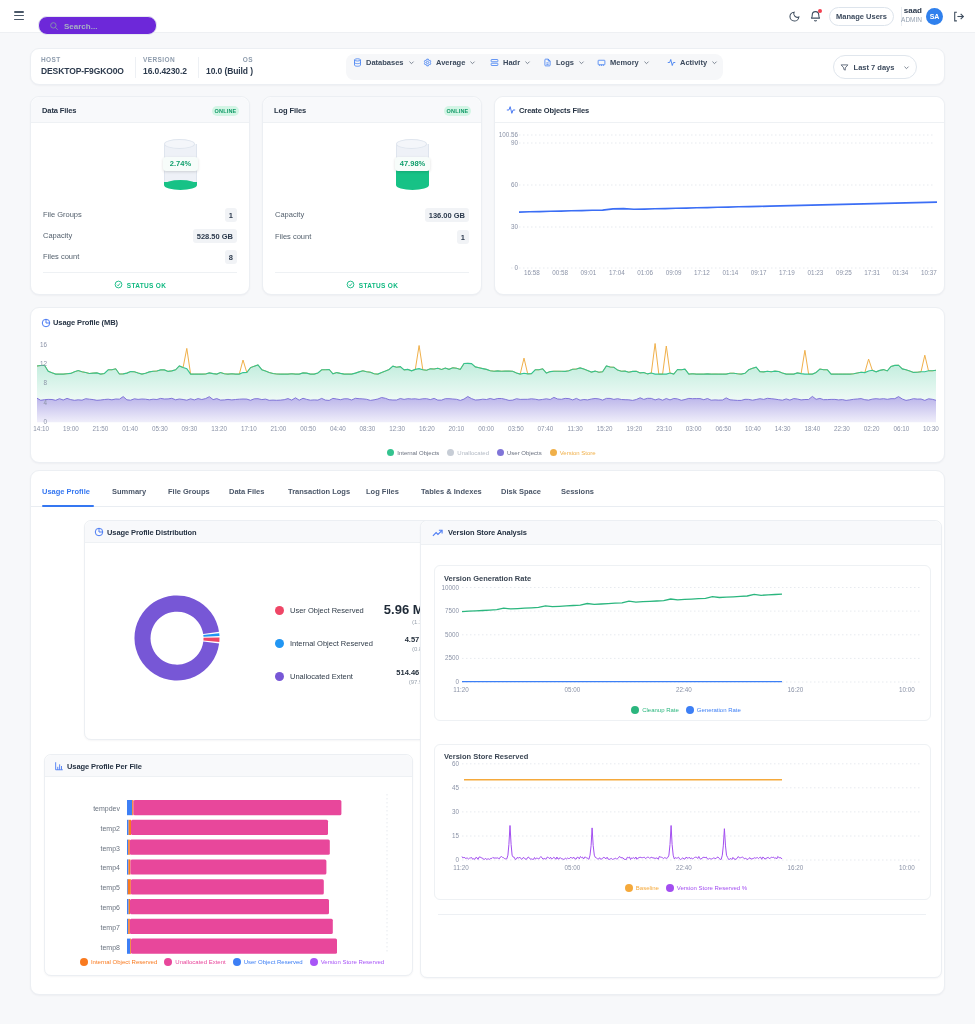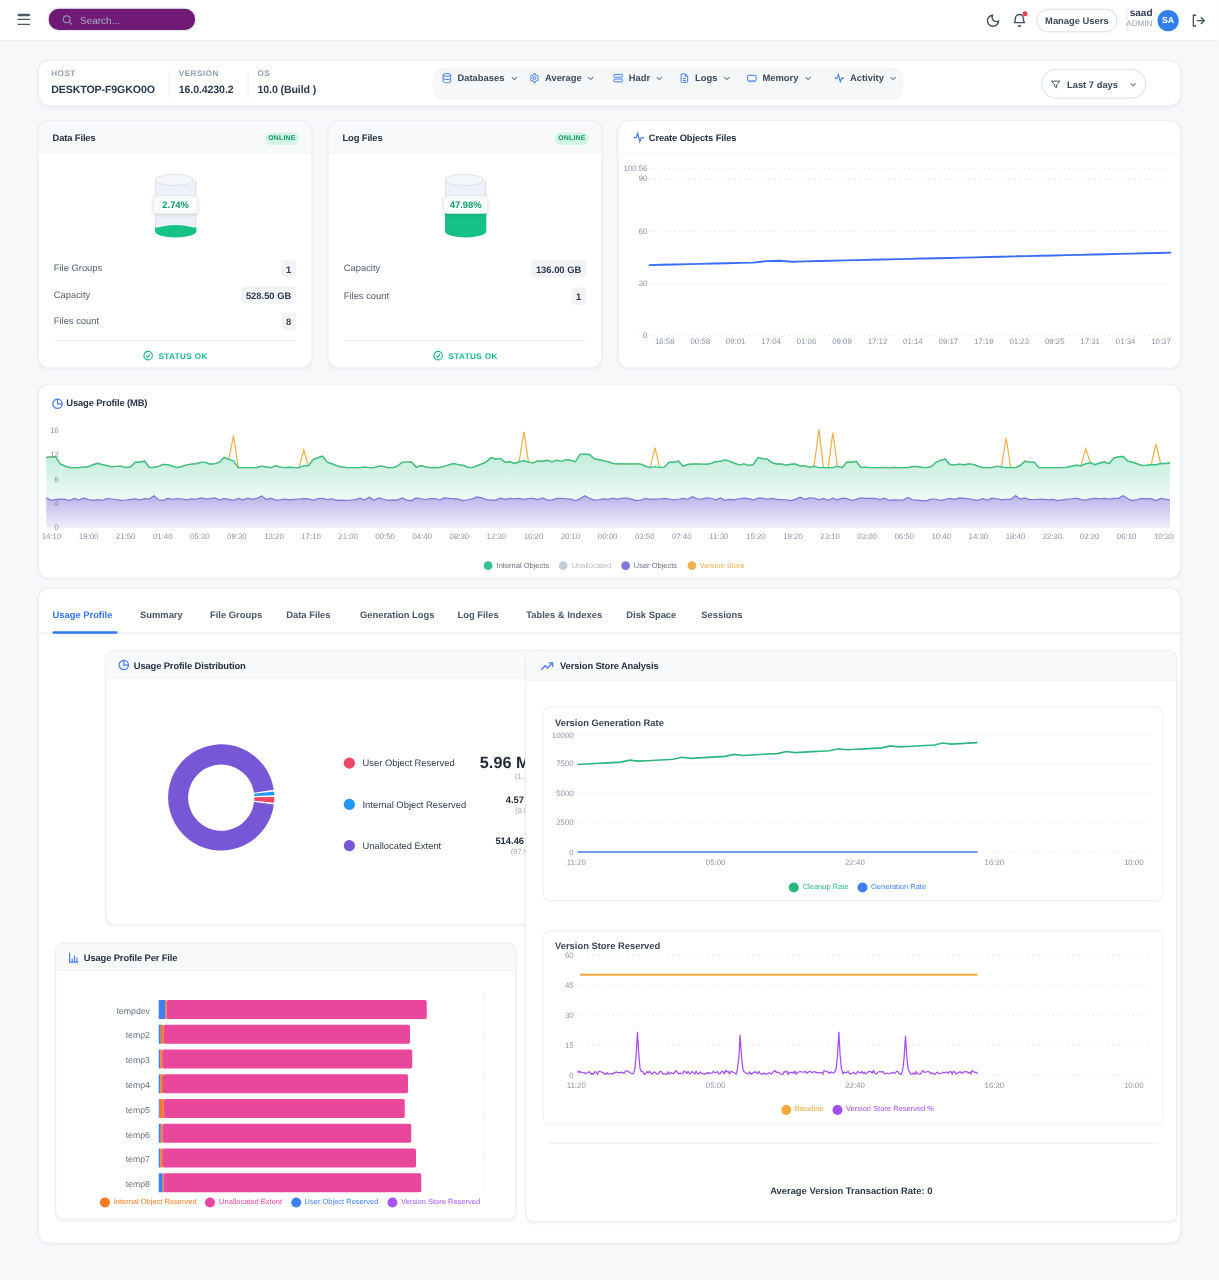--- a/index.html
+++ b/index.html
@@ -1,41 +1,41 @@
 <!DOCTYPE html>
 <html><head><meta charset="utf-8"><style>
 *{margin:0;padding:0;box-sizing:border-box;}
 html,body{width:975px;background:#f7f8fa;font-family:"Liberation Sans",sans-serif;}
 .abs{position:absolute;}
 #page{position:relative;width:975px;height:1024px;overflow:hidden;}
 #nav{position:absolute;left:0;top:0;width:975px;height:33px;background:#fff;border-bottom:1px solid #eef0f3;}
 .ham{position:absolute;left:14px;top:11px;width:10px;}
 .ham div{height:1.6px;background:#4a5868;border-radius:1px;margin-bottom:2.3px;}
-#search{position:absolute;left:38px;top:6px;width:119px;height:19px;border:1px solid #e6eaf1;border-radius:9px;background:#701a75;}
+#search{position:absolute;left:38px;top:16px;width:119px;height:19px;border:1px solid #e6eaf1;border-radius:9px;background:#6d28d9;font-weight:bold;}
 #search .ph{position:absolute;left:25px;top:5px;font-size:8px;color:#a7b2c3;}
 .btn-mu{position:absolute;left:829px;top:7px;width:65px;height:19px;border:1px solid #dde4ec;border-radius:10px;background:#fff;font-size:7.5px;font-weight:bold;color:#3c4a5d;text-align:center;line-height:18px;}
 .navdiv{position:absolute;left:901px;top:7px;width:1px;height:19px;background:#e8ecf1;}
 .uname{position:absolute;left:878px;top:6px;width:44px;text-align:right;}
 .uname .n{font-size:8px;font-weight:bold;color:#2c3a4d;}
 .uname .r{font-size:6.5px;color:#94a1b1;margin-top:1px;}
 .avatar{position:absolute;left:926px;top:8px;width:17px;height:17px;border-radius:50%;background:#2f80ed;color:#fff;font-size:7px;font-weight:bold;text-align:center;line-height:17px;}
 .card{position:absolute;background:#fff;border:1px solid #eceff3;border-radius:9px;box-shadow:0 1px 2px rgba(16,24,40,.04);}
 #hostbar{left:30px;top:48px;width:915px;height:37px;}
 .hlab{font-size:6.5px;font-weight:bold;color:#8e9cad;letter-spacing:.4px;}
 .hval{font-size:8.5px;font-weight:bold;color:#2c3a4d;margin-top:3px;letter-spacing:-.1px;}
 .hdiv{position:absolute;top:8px;width:1px;height:21px;background:#edf0f4;}
 .pillgroup{position:absolute;left:315px;top:5px;height:26px;background:#f6f7f9;border-radius:8px;display:flex;align-items:center;padding:0 3px;}
 .pbtn{display:flex;align-items:center;font-size:7.5px;font-weight:bold;color:#3c4a5d;white-space:nowrap;}
 .pbtn svg{margin-right:4px;}
 .caret{margin-left:4px;}
 .btn-days{position:absolute;left:802px;top:6px;width:84px;height:24px;border:1px solid #e0e6ed;border-radius:12px;background:#fff;font-size:7.5px;font-weight:bold;color:#3c4a5d;display:flex;align-items:center;justify-content:center;}
 .chead{position:absolute;left:0;top:0;right:0;height:26px;background:#f8f9fb;border-bottom:1px solid #eef1f4;border-radius:9px 9px 0 0;}
 .ctitle{position:absolute;left:11px;top:9px;font-size:7.5px;font-weight:bold;color:#253243;letter-spacing:-.1px;}
 .online{position:absolute;right:10px;top:9px;width:27px;height:10px;background:#d3f5e5;border-radius:5px;font-size:5.5px;font-weight:bold;color:#119a67;text-align:center;line-height:10px;letter-spacing:.2px;}
-.cyl{position:absolute;width:33px;height:51px;}
+.cyl{position:absolute;width:33px;height:51px;margin-left:40px;}
 .cylbody{position:absolute;left:0;top:5px;width:33px;height:41px;background:#eef1f7;border-left:1px solid #dfe5ee;border-right:1px solid #dfe5ee;}
 .cyltop{position:absolute;left:0;top:0;width:31px;height:10px;border-radius:50%;background:#f4f6fa;border:1px solid #dfe5ee;}
 .cylbot{position:absolute;left:0;top:41px;width:33px;height:10px;border-radius:50%;background:#17c286;}
 .cylfill{position:absolute;left:0;width:33px;background:#17c286;}
 .cyllabel{position:absolute;background:#f7fcfa;border-radius:3px;box-shadow:0 1px 3px rgba(0,0,0,.14);font-size:7.5px;font-weight:bold;color:#0e9e6b;text-align:center;}
 .srow{position:absolute;left:12px;right:12px;height:12px;}
 .srow .l{position:absolute;left:0;top:0;font-size:7.5px;color:#55616e;}
 .srow .v{position:absolute;right:0;top:-2px;font-size:7.5px;font-weight:bold;color:#2c3a4d;background:#f1f3f6;border-radius:3px;padding:2.5px 4px;}
 .statline{position:absolute;left:12px;right:12px;height:1px;background:#eef1f4;}
 .statusok{position:absolute;left:0;right:0;text-align:center;font-size:6.5px;font-weight:bold;color:#10b981;letter-spacing:.3px;}
@@ -83,21 +83,21 @@
 <div class="abs" style="left:10px;top:7px;">
         <div class="hlab">HOST</div>
         <div class="hval">DESKTOP-F9GKO0O</div>
       </div>
 <div class="hdiv" style="left:104px;"></div>
 <div class="abs" style="left:112px;top:7px;">
         <div class="hlab">VERSION</div>
         <div class="hval">16.0.4230.2</div>
       </div>
 <div class="hdiv" style="left:167px;"></div>
-<div class="abs" style="left:175px;top:7px;">
+<div class="abs" style="left:175px;top:7px;text-align:right;">
         <div class="hlab">OS</div>
         <div class="hval">10.0 (Build )</div>
       </div>
 <div class="pillgroup" style="width:377px;"></div>
 <div class="pbtn abs" style="left:322px;top:9px;">
         <svg width="9" height="9" viewBox="0 0 24 24" fill="none" stroke="#3577f1" stroke-width="2">
           <ellipse cx="12" cy="5" rx="8" ry="3"></ellipse>
           <path d="M4 5v14c0 1.7 3.6 3 8 3s8-1.3 8-3V5"></path>
           <path d="M4 12c0 1.7 3.6 3 8 3s8-1.3 8-3"></path>
         </svg>
@@ -319,21 +319,21 @@
         <path d="M12 3a9 9 0 0 1 9 9h-9z"></path>
       </svg>
 <div class="ctitle" style="left:22px;top:10px;">Usage Profile (MB)</div>
 <div class="abs" style="left:0;right:0;top:141px;text-align:center;font-size:0;line-height:8px;"><span style="display:inline-block;width:7px;height:7px;border-radius:50%;background:#34c38f;vertical-align:top;margin:0 3px 0 8px;"></span><span class="leg" style="color:#6b7280;vertical-align:top;">Internal Objects</span><span style="display:inline-block;width:7px;height:7px;border-radius:50%;background:#c7cdd6;vertical-align:top;margin:0 3px 0 8px;"></span><span class="leg" style="color:#b3bac4;vertical-align:top;">Unallocated</span><span style="display:inline-block;width:7px;height:7px;border-radius:50%;background:#8075d8;vertical-align:top;margin:0 3px 0 8px;"></span><span class="leg" style="color:#6b7280;vertical-align:top;">User Objects</span><span style="display:inline-block;width:7px;height:7px;border-radius:50%;background:#f0b04a;vertical-align:top;margin:0 3px 0 8px;"></span><span class="leg" style="color:#f0b04a;vertical-align:top;">Version Store</span></div>
 </div>
 <div class="card" style="left:30px;top:470px;width:915px;height:525px;">
 <div class="tab tabactive" style="left:11px;">Usage Profile</div>
 <div class="tab" style="left:81px;">Summary</div>
 <div class="tab" style="left:137px;">File Groups</div>
 <div class="tab" style="left:198px;">Data Files</div>
-<div class="tab" style="left:257px;">Generation Logs</div>
+<div class="tab" style="left:257px;">Transaction Logs</div>
 <div class="tab" style="left:335px;">Log Files</div>
 <div class="tab" style="left:390px;">Tables &amp; Indexes</div>
 <div class="tab" style="left:470px;">Disk Space</div>
 <div class="tab" style="left:530px;">Sessions</div>
 <div class="abs" style="left:0;top:35px;width:913px;height:1px;background:#e9edf2;"></div>
 <div class="abs" style="left:11px;top:34px;width:52px;height:2px;background:#3577f1;border-radius:1px;"></div>
 <div class="card" style="left:13px;top:49px;width:361px;height:220px;border-radius:7px;margin-left:40px;">
 <div class="chead" style="height:22px;border-radius:7px 7px 0 0;"></div>
 <svg class="abs" style="left:9px;top:6px" width="10" height="10" viewBox="0 0 24 24" fill="none" stroke="#4c7cf3" stroke-width="2.4">
           <path d="M21 12A9 9 0 1 1 12 3"></path>
@@ -457,15 +457,14 @@
               <text class="axis" text-anchor="middle" x="137.5" y="125">05:00</text>
               <text class="axis" text-anchor="middle" x="249.0" y="125">22:40</text>
               <text class="axis" text-anchor="middle" x="360.5" y="125">16:20</text>
               <text class="axis" text-anchor="middle" x="472.0" y="125">10:00</text>
               <path d="M29 34.8 L347 34.8" stroke="#f5a93b" stroke-width="1.6" fill="none"></path>
               <path d="M27.0 111.5 L28.1 113.1 L29.1 112.1 L30.2 113.3 L31.3 113.2 L32.3 113.0 L33.4 114.0 L34.5 113.2 L35.5 112.9 L36.6 112.5 L37.7 114.3 L38.7 113.7 L39.8 114.3 L40.9 112.4 L41.9 112.7 L43.0 114.4 L44.1 112.0 L45.1 112.0 L46.2 112.8 L47.3 112.9 L48.3 114.1 L49.4 114.5 L50.5 113.2 L51.5 114.4 L52.6 114.0 L53.7 113.9 L54.7 114.4 L55.8 113.3 L56.9 113.4 L57.9 112.4 L59.0 113.2 L60.1 112.9 L61.1 113.2 L62.2 112.8 L63.3 113.3 L64.3 113.8 L65.4 112.0 L66.5 111.5 L67.5 112.4 L68.6 112.7 L69.7 113.7 L70.7 113.9 L71.8 113.8 L72.9 110.2 L73.9 99.5 L75.0 80.5 L76.1 99.5 L77.1 110.2 L78.2 112.1 L79.3 112.3 L80.3 114.5 L81.4 114.0 L82.5 112.2 L83.5 113.3 L84.6 112.0 L85.7 113.5 L86.7 114.3 L87.8 112.9 L88.9 112.5 L89.9 113.8 L91.0 114.3 L92.1 113.7 L93.1 112.0 L94.2 112.6 L95.3 114.2 L96.3 113.9 L97.4 114.3 L98.5 114.4 L99.5 112.5 L100.6 114.1 L101.7 113.1 L102.7 113.4 L103.8 114.0 L104.9 112.6 L105.9 111.5 L107.0 112.9 L108.1 114.2 L109.1 113.4 L110.2 114.0 L111.3 113.8 L112.3 112.0 L113.4 112.5 L114.5 113.7 L115.5 112.2 L116.6 114.0 L117.7 113.5 L118.7 112.3 L119.8 112.9 L120.9 114.3 L121.9 112.0 L123.0 114.0 L124.1 113.9 L125.1 112.5 L126.2 113.7 L127.3 113.8 L128.3 114.3 L129.4 114.3 L130.5 113.0 L131.5 113.9 L132.6 113.0 L133.7 113.6 L134.7 113.4 L135.8 112.1 L136.9 113.3 L137.9 113.0 L139.0 112.3 L140.1 114.0 L141.1 114.1 L142.2 112.2 L143.3 112.4 L144.3 113.9 L145.4 111.5 L146.5 112.6 L147.5 112.1 L148.6 114.0 L149.7 112.1 L150.7 112.3 L151.8 113.0 L152.9 113.4 L153.9 114.3 L155.0 110.2 L156.1 100.6 L157.1 82.9 L158.2 100.6 L159.3 110.2 L160.3 112.4 L161.4 113.0 L162.5 113.8 L163.5 114.1 L164.6 112.7 L165.7 114.3 L166.7 113.9 L167.8 113.1 L168.9 112.3 L169.9 112.9 L171.0 113.8 L172.1 112.2 L173.1 114.0 L174.2 114.5 L175.3 113.8 L176.3 113.4 L177.4 114.4 L178.5 114.1 L179.5 113.6 L180.6 113.1 L181.7 114.2 L182.7 113.6 L183.8 112.2 L184.9 111.5 L185.9 112.8 L187.0 112.7 L188.1 113.0 L189.1 114.2 L190.2 114.4 L191.3 114.5 L192.3 112.2 L193.4 112.7 L194.5 112.0 L195.5 114.5 L196.6 112.9 L197.7 113.3 L198.7 112.6 L199.8 113.7 L200.9 112.0 L201.9 114.3 L203.0 113.1 L204.1 112.6 L205.1 112.2 L206.2 112.6 L207.3 112.7 L208.3 112.5 L209.4 112.2 L210.5 113.6 L211.5 112.8 L212.6 112.2 L213.7 112.3 L214.7 113.4 L215.8 112.5 L216.9 112.3 L217.9 113.0 L219.0 112.9 L220.1 113.5 L221.1 113.0 L222.2 113.0 L223.3 114.3 L224.3 111.5 L225.4 112.0 L226.5 112.3 L227.5 112.7 L228.6 113.5 L229.7 112.6 L230.7 113.0 L231.8 113.4 L232.9 112.4 L233.9 110.2 L235.0 99.5 L236.1 80.5 L237.1 99.5 L238.2 110.2 L239.3 113.9 L240.3 112.7 L241.4 113.2 L242.5 112.9 L243.5 112.2 L244.6 113.9 L245.7 114.5 L246.7 113.7 L247.8 112.8 L248.9 114.0 L249.9 114.1 L251.0 112.2 L252.1 112.8 L253.1 113.4 L254.2 112.2 L255.3 113.7 L256.3 112.8 L257.4 114.0 L258.5 113.4 L259.5 112.5 L260.6 112.2 L261.7 112.3 L262.7 113.5 L263.8 111.5 L264.9 113.7 L265.9 114.2 L267.0 113.2 L268.1 112.4 L269.1 112.3 L270.2 112.7 L271.3 112.1 L272.3 113.8 L273.4 114.1 L274.5 113.4 L275.5 113.8 L276.6 114.0 L277.7 113.5 L278.7 112.9 L279.8 113.3 L280.9 113.7 L281.9 112.4 L283.0 112.0 L284.1 113.4 L285.1 114.3 L286.2 114.4 L287.3 110.2 L288.3 100.9 L289.4 83.7 L290.5 100.9 L291.5 110.2 L292.6 112.5 L293.7 114.5 L294.7 114.2 L295.8 113.4 L296.9 114.5 L297.9 112.4 L299.0 113.9 L300.1 114.2 L301.1 114.4 L302.2 112.9 L303.3 111.5 L304.3 112.9 L305.4 112.8 L306.5 112.4 L307.5 112.1 L308.6 112.8 L309.7 114.0 L310.7 113.3 L311.8 114.1 L312.9 114.5 L313.9 113.3 L315.0 112.7 L316.1 114.1 L317.1 113.8 L318.2 113.6 L319.3 112.7 L320.3 113.2 L321.4 112.9 L322.5 112.6 L323.5 113.5 L324.6 112.5 L325.7 112.2 L326.7 114.3 L327.8 112.1 L328.9 112.7 L329.9 114.2 L331.0 113.4 L332.1 112.9 L333.1 112.2 L334.2 113.6 L335.3 113.1 L336.3 112.3 L337.4 112.5 L338.5 112.1 L339.5 113.3 L340.6 112.8 L341.7 114.0 L342.7 111.5 L343.8 112.4 L344.9 112.9 L345.9 112.7 L347.0 114.0" stroke="#a34ef0" stroke-width="1" fill="none"></path>
             </svg></div>
 <div class="abs" style="left:0;right:0;top:139px;text-align:center;font-size:0;line-height:8px;"><span style="display:inline-block;width:8px;height:8px;border-radius:50%;background:#f5a93b;vertical-align:top;margin:0 3px 0 7px;"></span><span style="font-size:6px;color:#f5a93b;vertical-align:top;line-height:8px;">Baseline</span><span style="display:inline-block;width:8px;height:8px;border-radius:50%;background:#a34ef0;vertical-align:top;margin:0 3px 0 7px;"></span><span style="font-size:6px;color:#a34ef0;vertical-align:top;line-height:8px;">Version Store Reserved %</span></div>
 </div>
 <div class="abs" style="left:17px;top:393px;width:488px;height:1px;background:#edf0f4;"></div>
-<div class="abs" style="left:0;right:0;top:427px;text-align:center;font-size:7.5px;color:#2f3b49;font-weight:bold;">Average Version Transaction Rate: <span>0</span></div>
 </div>
 </div>
 </div>
 </body></html>

